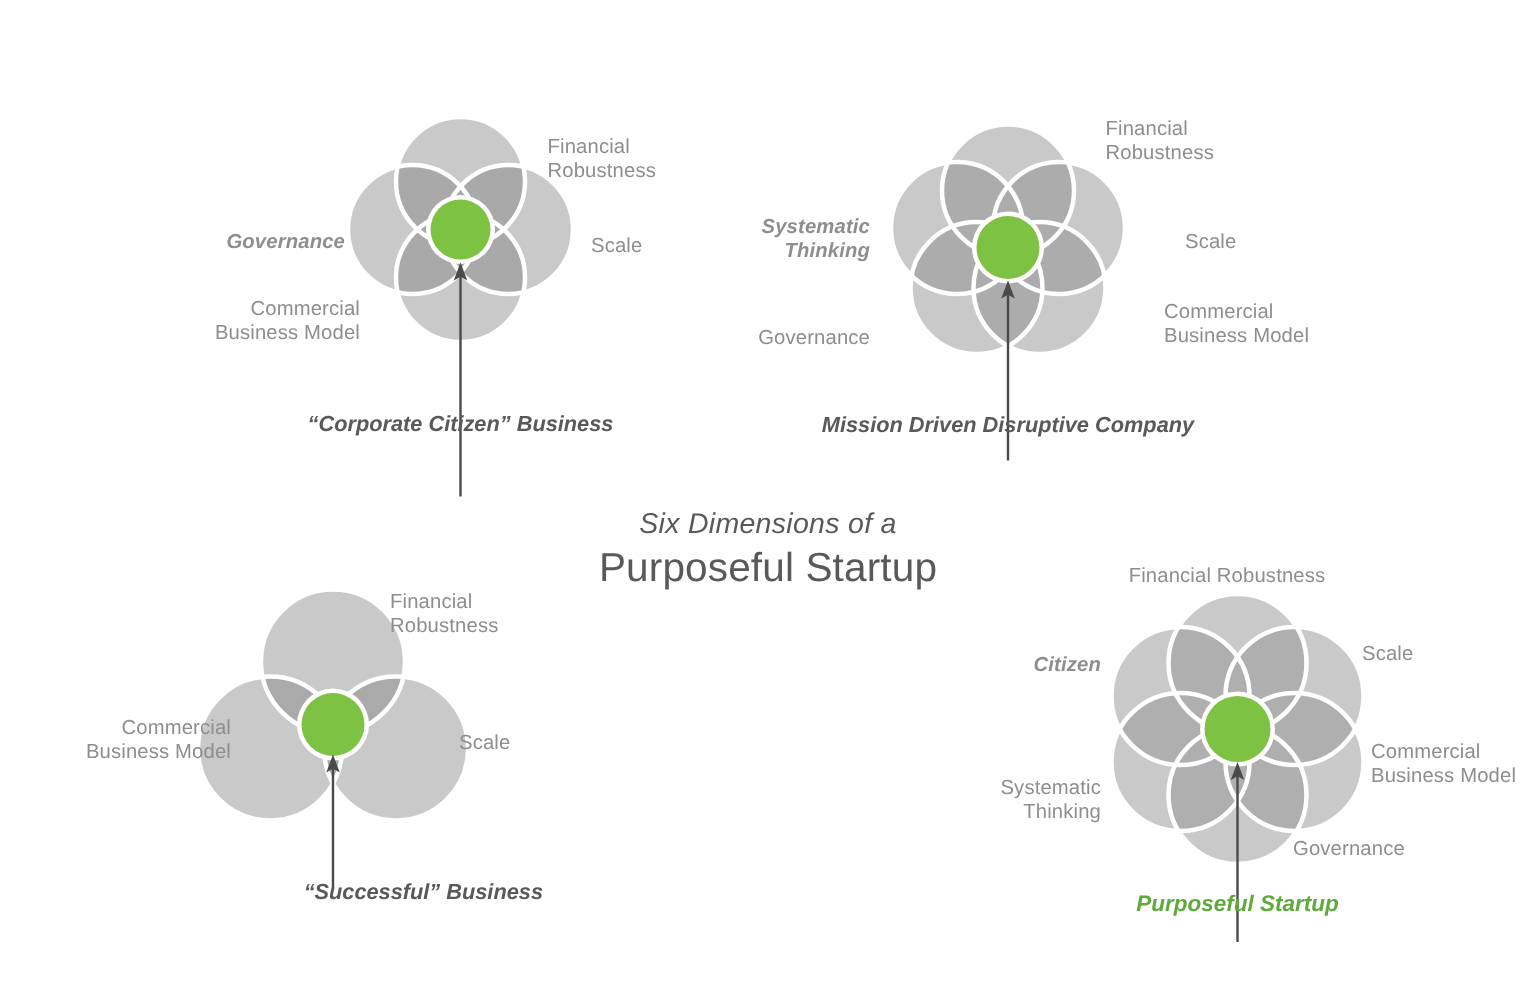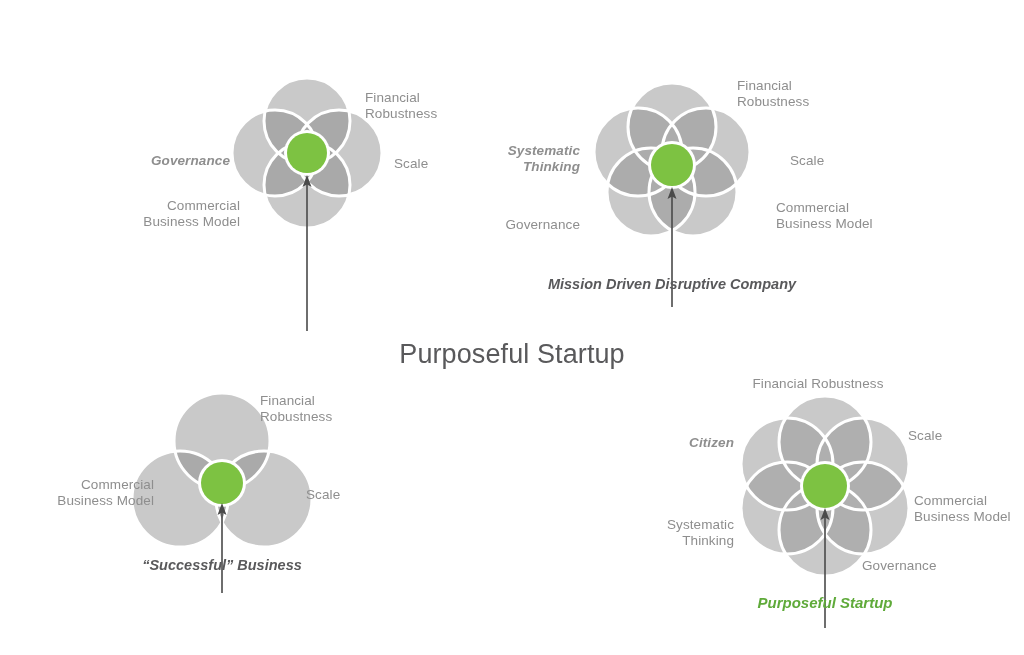--- a/index.html
+++ b/index.html
@@ -147,20 +147,21 @@
       <path d="M75 2 L70.5 14 L75 11.5 L79.5 14 Z" fill="#4A4A4A"></path>
     </svg>
 
     <div class="label al-left" style="left:133px; top:12px; width:110px;">Financial
 Robustness</div>
     <div class="label al-left" style="left:162px; top:78px; width:90px;">Scale</div>
     <div class="label al-right" style="left:-132px; top:120px; width:140px;">Commercial
 Business Model</div>
     <div class="label italic al-right" style="left:-132px; top:75px; width:130px;">Governance</div>
 
+    <div class="caption" style="left:-110px; top:197px; width:370px;">“Corporate Citizen” Business</div>
   </div>
 
   <div class="diagram" style="left:592px; top:80px; width:160px; height:160px;">
     <svg class="venn-svg" width="160" height="175" viewBox="0 0 160 175">
       <defs>
         <clipPath id="md-0">
             <circle cx="80" cy="47" r="44"></circle>
           </clipPath>
         <clipPath id="md-1">
             <circle cx="114" cy="72" r="44"></circle>
@@ -269,21 +270,21 @@
       <line x1="76" y1="92" x2="76" y2="10" stroke="#4A4A4A" stroke-width="1.6"></line>
       <path d="M76 2 L71.5 14 L76 11.5 L80.5 14 Z" fill="#4A4A4A"></path>
     </svg>
 
     <div class="label al-left" style="left:114px; top:0px; width:120px;">Financial
 Robustness</div>
     <div class="label al-left" style="left:160px; top:94px; width:90px;">Scale</div>
     <div class="label al-right" style="left:-142px; top:84px; width:150px;">Commercial
 Business Model</div>
 
-    <div class="caption" style="left:-64px; top:164px; width:280px;">“Successful” Business</div>
+    <div class="caption" style="left:-64px; top:194px; width:280px;text-align:right;">“Successful” Business</div>
   </div>
 
   <div class="diagram" style="left:742px; top:398px; width:166px; height:170px;">
     <svg class="venn-svg" width="166" height="180" viewBox="0 0 166 180">
       <defs>
         <clipPath id="ps-0">
             <circle cx="83" cy="44" r="46"></circle>
           </clipPath>
         <clipPath id="ps-1">
             <circle cx="121" cy="66" r="46"></circle>
@@ -352,16 +353,17 @@
 Business Model</div>
     <div class="label al-left" style="left:120px; top:160px; width:140px;">Governance</div>
     <div class="label al-right" style="left:-148px; top:119px; width:140px;">Systematic
 Thinking</div>
     <div class="label italic al-right" style="left:-148px; top:37px; width:140px;">Citizen</div>
 
     <div class="caption green" style="left:-57px; top:196px; width:280px;">Purposeful Startup</div>
   </div>
 
   <div class="title-block" style="left:347px; top:338px;">
+    <div class="title-sub">Six Dimensions of a</div>
     <div class="title-main">Purposeful Startup</div>
   </div>
 
 </div>
 
 </body></html>

